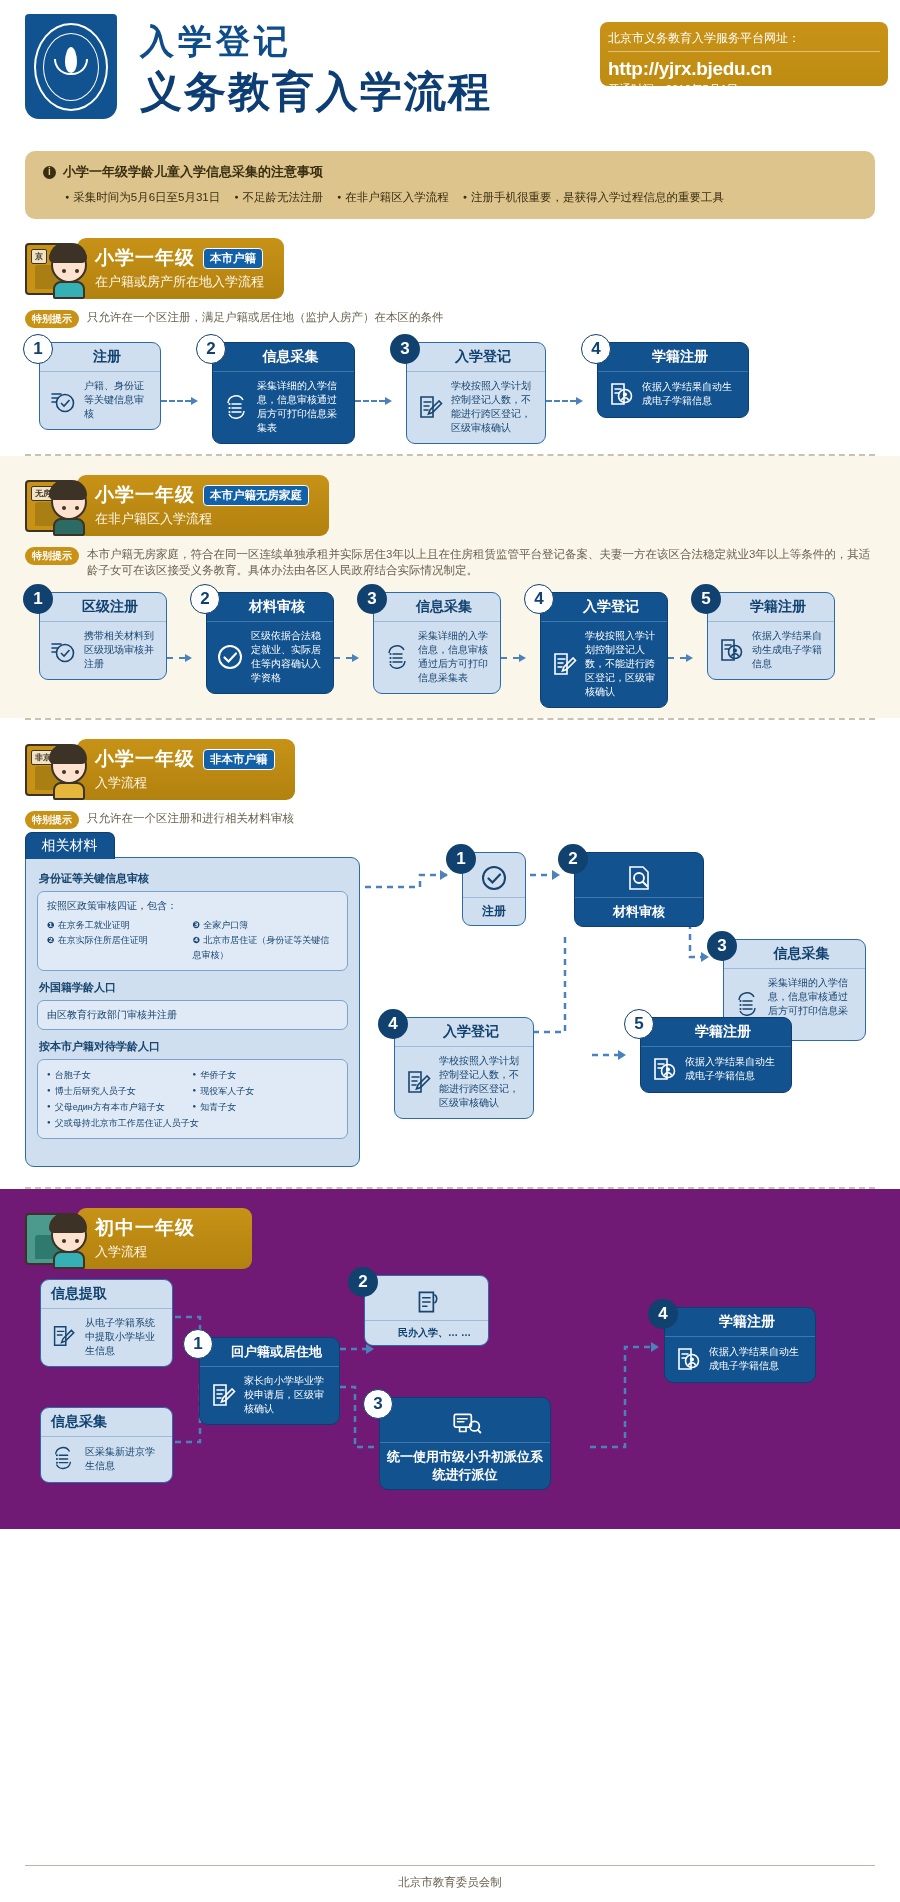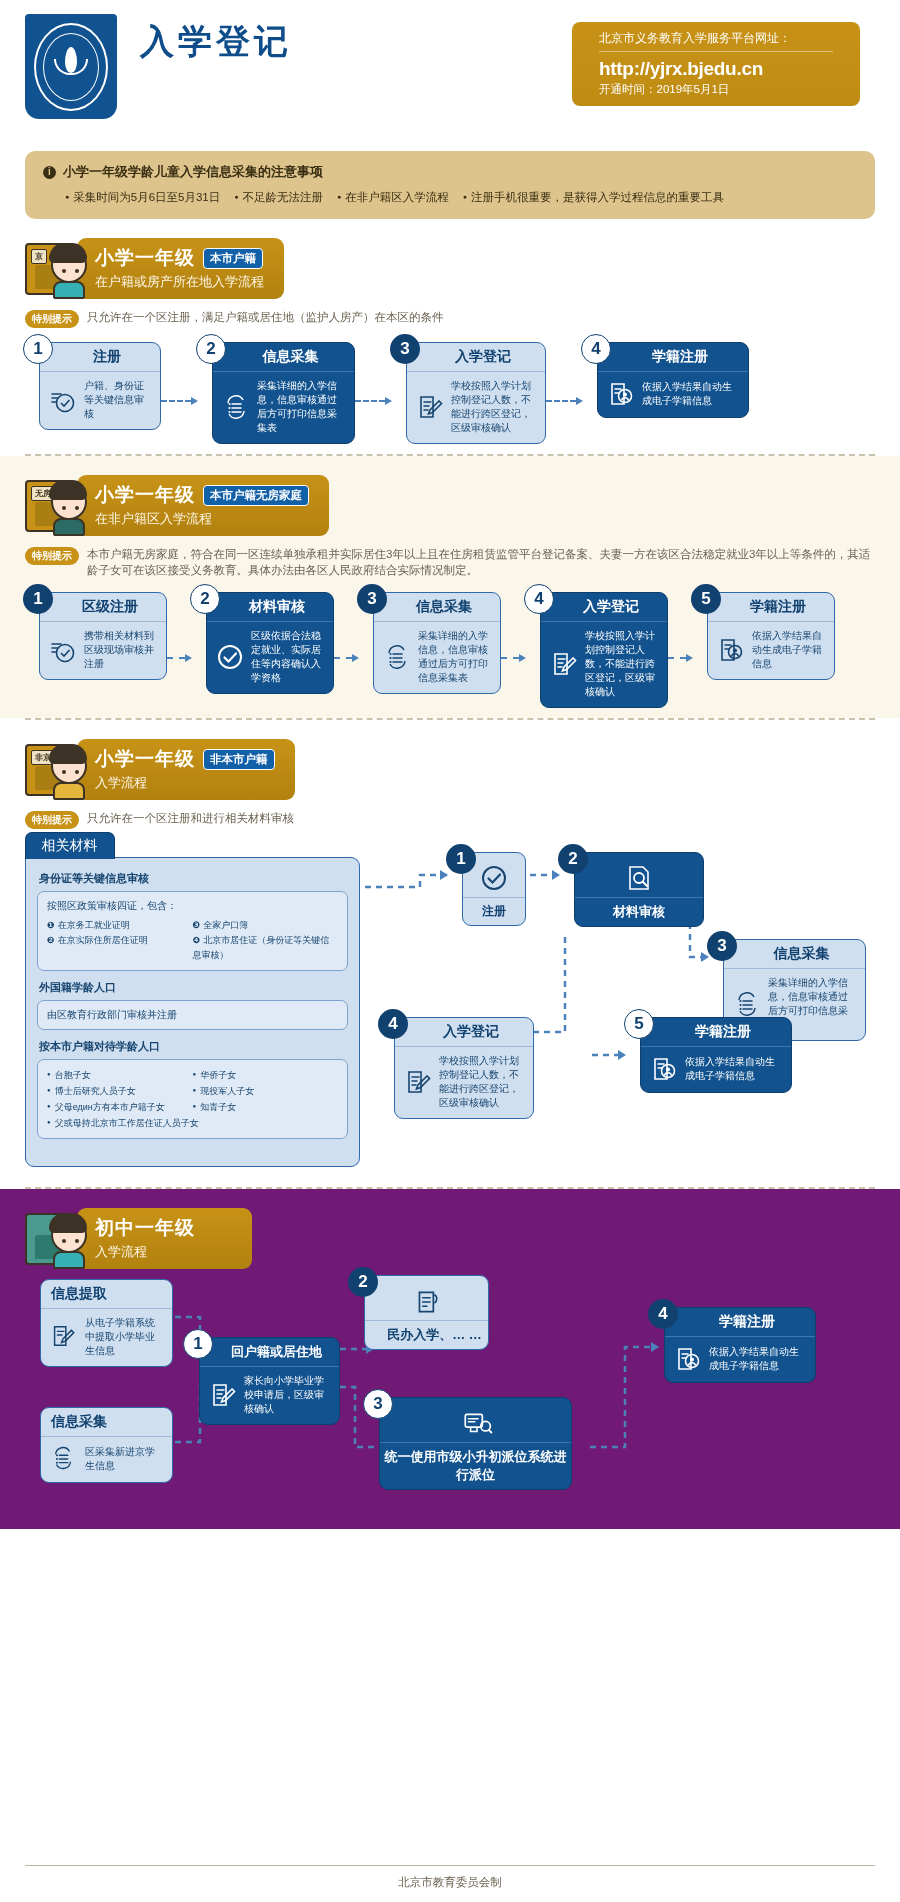--- a/index.html
+++ b/index.html
@@ -23,23 +23,23 @@
   .logo-seal:after { content:""; position:absolute; left:7px; top:8px; right:7px; bottom:8px;
     border:1px solid #fff; border-radius:50%; }
   .logo-book { width:34px; height:16px; border:2px solid #fff; border-top:none;
      border-radius:0 0 16px 16px; position:relative; z-index:2;}
   .logo-leaf { position:absolute; top:22px; left:50%; transform:translateX(-50%);
      width:12px; height:26px; background:#fff; border-radius:50% 50% 50% 50%/60% 60% 40% 40%; }
   .title-block { position:absolute; left:140px; top:20px; }
   .title-sm { font-size:34px; font-weight:bold; color:#0e4c8a; letter-spacing:4px; line-height:42px; }
   .title-lg { font-size:42px; font-weight:bold; color:#0c3d73; letter-spacing:2px; line-height:52px; margin-top:4px;}
   .url-box {
-    position:absolute; right:40px; top:22px; width:288px; height:84px;
+    position:absolute; right:12px; top:22px; width:288px; height:64px;
     background:linear-gradient(180deg,#c79216,#bf8c13);
-    border-radius:8px; color:#fff; padding:8px 27px;
+    border-radius:8px; color:#fff; padding:8px 8px;
   }
   .url-label { font-size:12px; line-height:17px; border-bottom:1px solid rgba(255,255,255,.45); padding-bottom:4px;}
   .url-main { font-size:19px; font-weight:bold; line-height:25px; margin-top:4px; letter-spacing:-0.3px;}
   .url-time { font-size:11.5px; line-height:16px; }
 
   
   .notice {
     margin:6px 25px 0 25px; background:#ddc48c; border-radius:10px;
     padding:12px 18px 14px 18px; color:#3a2e12;
   }
@@ -143,20 +143,21 @@
 
   <div class="header">
     <div class="logo-plate">
       <div class="logo-seal">
         <div class="logo-leaf"></div>
         <div class="logo-book"></div>
       </div>
     </div>
     <div class="title-block">
       <div class="title-sm">入学登记</div>
+      <div class="title-lg">义务教育入学流程</div>
     </div>
     <div class="url-box">
       <div class="url-label">北京市义务教育入学服务平台网址：</div>
       <div class="url-main">http://yjrx.bjedu.cn</div>
       <div class="url-time">开通时间：2019年5月1日</div>
     </div>
   </div>
 
   <div class="notice">
     <div class="notice-title">
@@ -671,27 +672,27 @@
         <div class="card lt" style="width:125px">
           <div class="card-bd" style="justify-content:center;padding:10px 4px 4px 4px">
             <span class="card-ico">
               <svg width="32" height="32" viewBox="0 0 30 30">
                   <path d="M7 6h13v18H7z" fill="none" stroke="#17456f" stroke-width="1.6"></path>
                   <path d="M10 11h7M10 15h7M10 19h4" stroke="#17456f" stroke-width="1.4" stroke-linecap="round"></path>
                   <path d="M21 8c3 2 3 6 0 8" fill="none" stroke="#17456f" stroke-width="1.5"></path>
                 </svg>
             </span>
           </div>
-          <div class="card-hd" style="border-bottom:none;border-top:1px solid #9fb9d6;padding-left:20px;font-size:13px">民办入学、…  …</div>
+          <div class="card-hd" style="border-bottom:none;border-top:1px solid #9fb9d6;padding-left:20px;font-size:10px">民办入学、…  …</div>
         </div>
       </div>
 
       <div class="step abs" style="left:340px;top:110px">
         <div class="num light">3</div>
-        <div class="card dk" style="width:193px">
+        <div class="card dk" style="width:172px">
           <div class="card-bd" style="justify-content:center;padding:10px 4px 4px 4px">
             <span class="card-ico">
               <svg width="32" height="32" viewBox="0 0 30 30">
                   <rect x="4" y="6" width="16" height="12" rx="1.5" fill="none" stroke="#fff" stroke-width="1.6"></rect>
                   <path d="M7 10h9M7 13h6" stroke="#fff" stroke-width="1.4" stroke-linecap="round"></path>
                   <path d="M9 18v4h6v-4" fill="none" stroke="#fff" stroke-width="1.5"></path>
                   <circle cx="23" cy="17" r="4.5" fill="none" stroke="#fff" stroke-width="1.6"></circle>
                   <path d="M26 20.5l2.5 2.5" stroke="#fff" stroke-width="1.8" stroke-linecap="round"></path>
                 </svg>
             </span>

